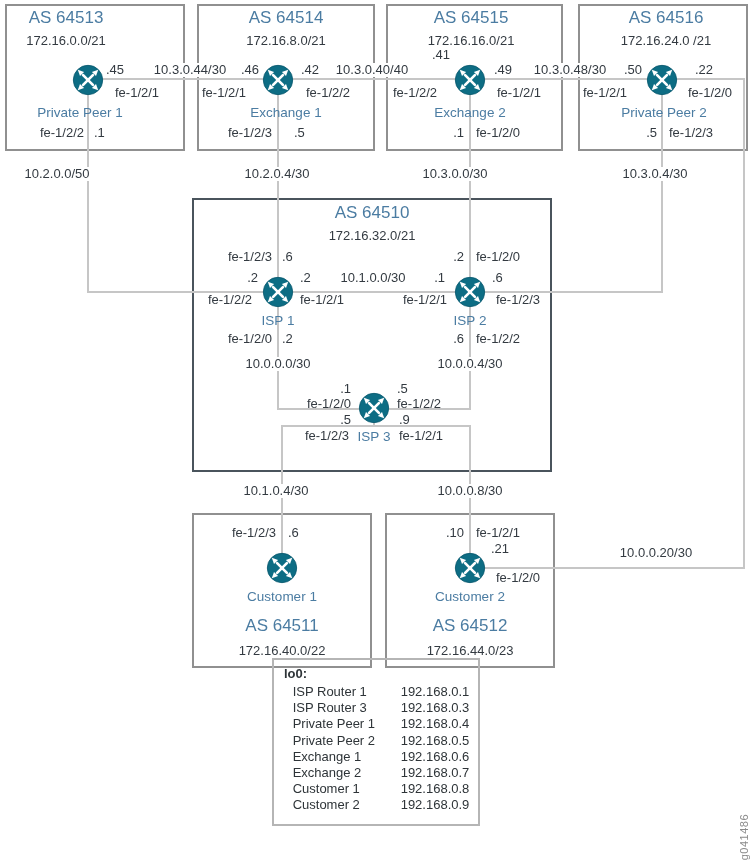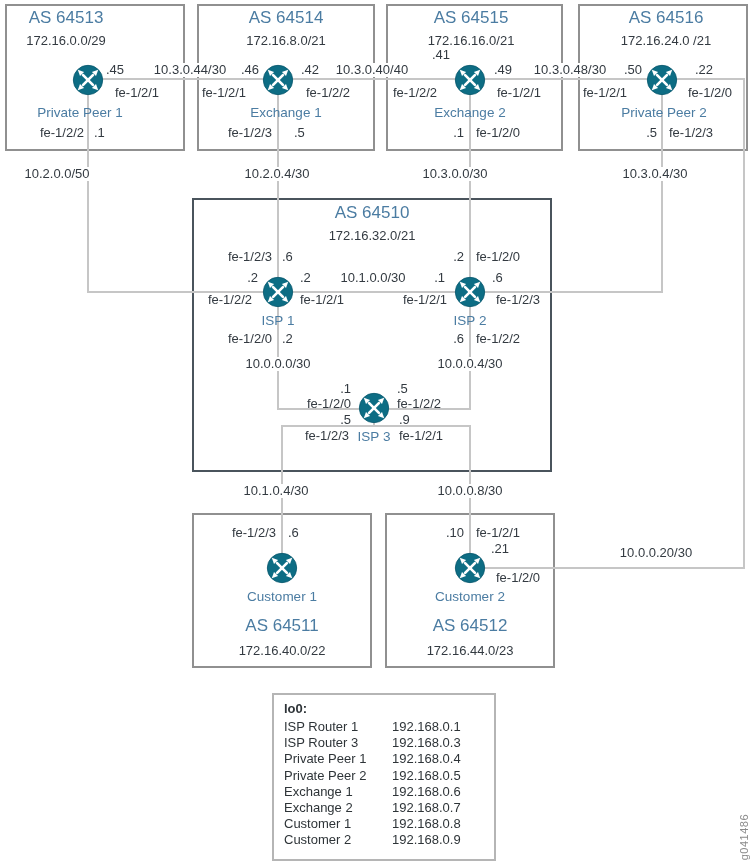--- a/index.html
+++ b/index.html
@@ -17,21 +17,21 @@
   .asname{position:absolute;font-size:17px;color:#4b7ca2;white-space:nowrap;
           transform:translateX(-50%);line-height:19px;}
   .rname{position:absolute;font-size:13.5px;color:#4b7ca2;white-space:nowrap;
          transform:translateX(-50%);line-height:15px;}
   .subnet{position:absolute;font-size:13px;color:#333a41;white-space:nowrap;
           transform:translateX(-50%);line-height:15px;}
   .rgt{transform:translateX(-100%);}
   .rtr{position:absolute;}
   .legend{padding:6px 0 0 10px;font-size:13px;color:#2e3438;}
   .legend .t{font-weight:bold;line-height:16px;margin-bottom:2px;}
-  .lrow{display:flex;line-height:16.2px;}
+  .lrow{display:flex;line-height:16.2px;justify-content:center;}
   .lrow .n{width:108px;}
   .wm{position:absolute;right:1px;bottom:8px;writing-mode:vertical-rl;transform:rotate(180deg);
       font-size:11px;color:#8b8b8b;letter-spacing:.5px;}
 </style>
 </head>
 <body>
 
 <div class="canvas">
 
   <svg width="0" height="0" style="position:absolute" aria-hidden="true">
@@ -75,21 +75,21 @@
   <div class="ln v" style="left:373px;top:408px;height:19px"></div>
   <div class="ln h" style="left:281px;top:425px;width:93px"></div>
   <div class="ln h" style="left:373px;top:425px;width:98px"></div>
   <div class="ln v" style="left:281px;top:425px;height:145px"></div>
   <div class="ln v" style="left:469px;top:425px;height:145px"></div>
   <div class="ln h" style="left:662px;top:78px;width:83px"></div>
   <div class="ln v" style="left:743px;top:78px;height:491px"></div>
   <div class="ln h" style="left:470px;top:567px;width:275px"></div>
 
   <span class="asname" style="left:66px;top:8px">AS 64513</span>
-  <span class="subnet" style="left:66px;top:33px">172.16.0.0/29</span>
+  <span class="subnet" style="left:66px;top:33px">172.16.0.0/21</span>
   <span class="lbl" style="left:106px;top:63px">.45</span>
   <span class="lbl" style="left:115px;top:86px">fe-1/2/1</span>
   <span class="rname" style="left:80px;top:105px">Private Peer 1</span>
   <span class="lbl rgt" style="left:84px;top:126px">fe-1/2/2</span>
   <span class="lbl" style="left:94px;top:126px">.1</span>
 
   <span class="asname" style="left:286px;top:8px">AS 64514</span>
   <span class="subnet" style="left:286px;top:33px">172.16.8.0/21</span>
   <span class="lbl rgt" style="left:259px;top:63px">.46</span>
   <span class="lbl" style="left:202px;top:86px">fe-1/2/1</span>
@@ -205,21 +205,21 @@
   <svg class="rtr" style="left:358px;top:392px" width="32" height="32" viewBox="0 0 36 36">
       <use href="#rtr-glyph"></use>
     </svg>
   <svg class="rtr" style="left:266px;top:552px" width="32" height="32" viewBox="0 0 36 36">
       <use href="#rtr-glyph"></use>
     </svg>
   <svg class="rtr" style="left:454px;top:552px" width="32" height="32" viewBox="0 0 36 36">
       <use href="#rtr-glyph"></use>
     </svg>
 
-  <div class="box light legend" style="left:272px;top:693px;width:224px;height:168px">
+  <div class="box light legend" style="left:272px;top:658px;width:208px;height:168px">
     <div class="t">lo0:</div>
     <div class="lrow">
       <span class="n">ISP Router 1</span>
       <span class="i">192.168.0.1</span>
     </div>
     <div class="lrow">
       <span class="n">ISP Router 3</span>
       <span class="i">192.168.0.3</span>
     </div>
     <div class="lrow">

